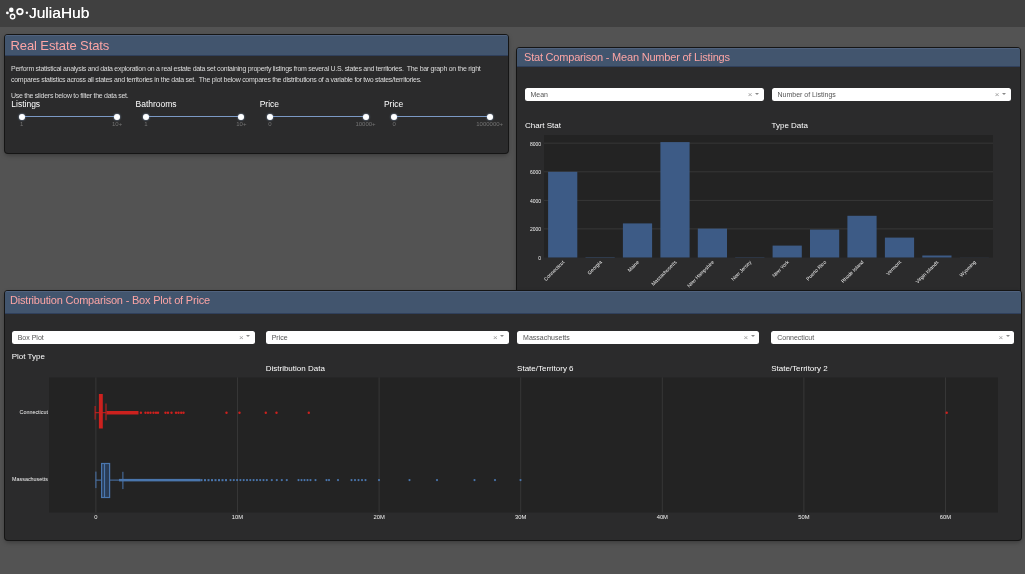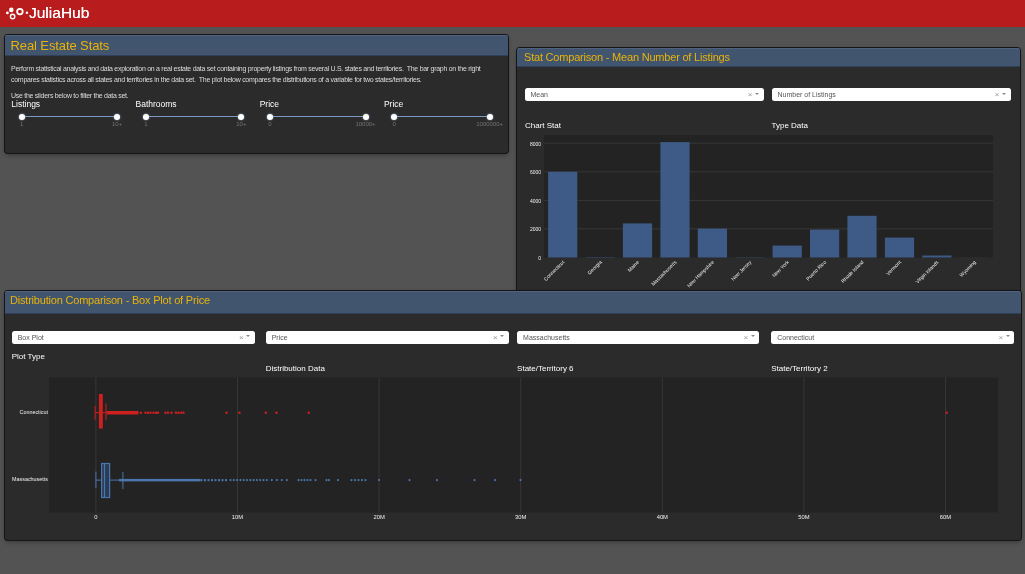--- a/index.html
+++ b/index.html
@@ -1,18 +1,18 @@
 <!DOCTYPE html>
 <html><head><meta charset="utf-8"><style>
 * { margin:0; padding:0; box-sizing:border-box; }
 html,body { width:1025px; height:574px; background:#535353; font-family:"Liberation Sans",sans-serif; overflow:hidden; }
-#nav { position:absolute; left:0; top:0; width:1025px; height:27px; background:#b91c1c; }
+#nav { position:absolute; left:0; top:0; width:1025px; height:27px; background:#404040; }
 #nav .brand { position:absolute; left:29px; top:4px; color:#fff; font-size:15.5px; text-shadow:0 0 0.4px #fff; }
 .panel { position:absolute; background:#2b2b2c; border-radius:3px; box-shadow:0 0 0 1px #151515, 0 2px 5px rgba(0,0,0,0.35); }
-.phead { position:absolute; left:0; top:0; right:0; background:#42556e; border-bottom:1px solid #30405c; border-top:1px solid #50627e; border-radius:2px 2px 0 0; color:#eab308; }
+.phead { position:absolute; left:0; top:0; right:0; background:#42556e; border-bottom:1px solid #30405c; border-top:1px solid #50627e; border-radius:2px 2px 0 0; color:#fca5a5; }
 .lbl { position:absolute; color:#fff; font-size:8px;margin-top:48px; }
 .dd { position:absolute; height:13px; background:#fff; border-radius:2.5px; }
 .ddt { position:absolute; left:6px; top:0; line-height:13px; font-size:7px; color:#555; }
 .ddx { position:absolute; right:11px; top:0; line-height:13px; font-size:8px; color:#999; }
 .ddc { position:absolute; right:4.5px; top:4.7px; width:0; height:0; border-left:2.2px solid transparent; border-right:2.2px solid transparent; border-top:2.8px solid #888; }
 .slab { position:absolute; top:98.5px; color:#fff; font-size:8.5px; }
 .strack { position:absolute; top:115.9px; width:95.5px; height:1.6px; background:#7b99c5; border-radius:1px; }
 .shandle { position:absolute; top:113.7px; width:6px; height:6px; background:#fff; border-radius:50%; box-shadow:0 0 2px rgba(160,190,230,0.9); }
 .smin { position:absolute; top:120.5px; width:10px; text-align:center; color:#747474; font-size:6px; }
 .smax { position:absolute; top:120.5px; width:45px; text-align:center; color:#747474; font-size:6px; }

